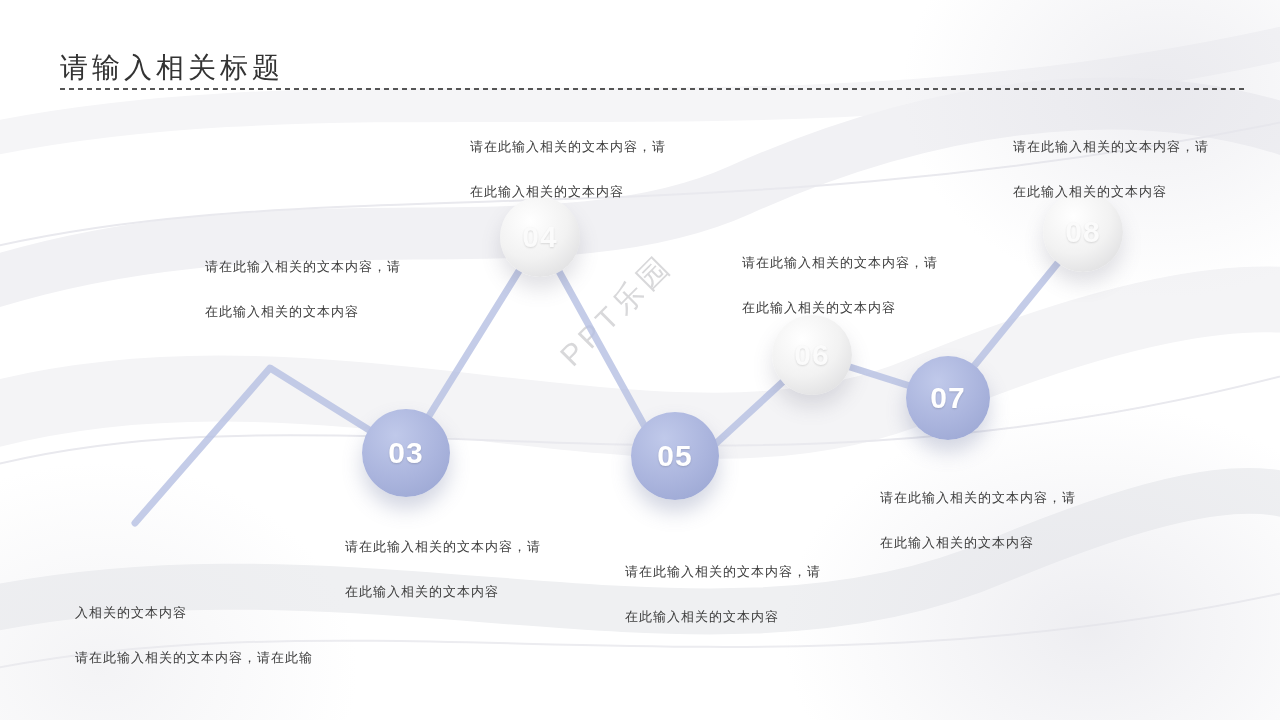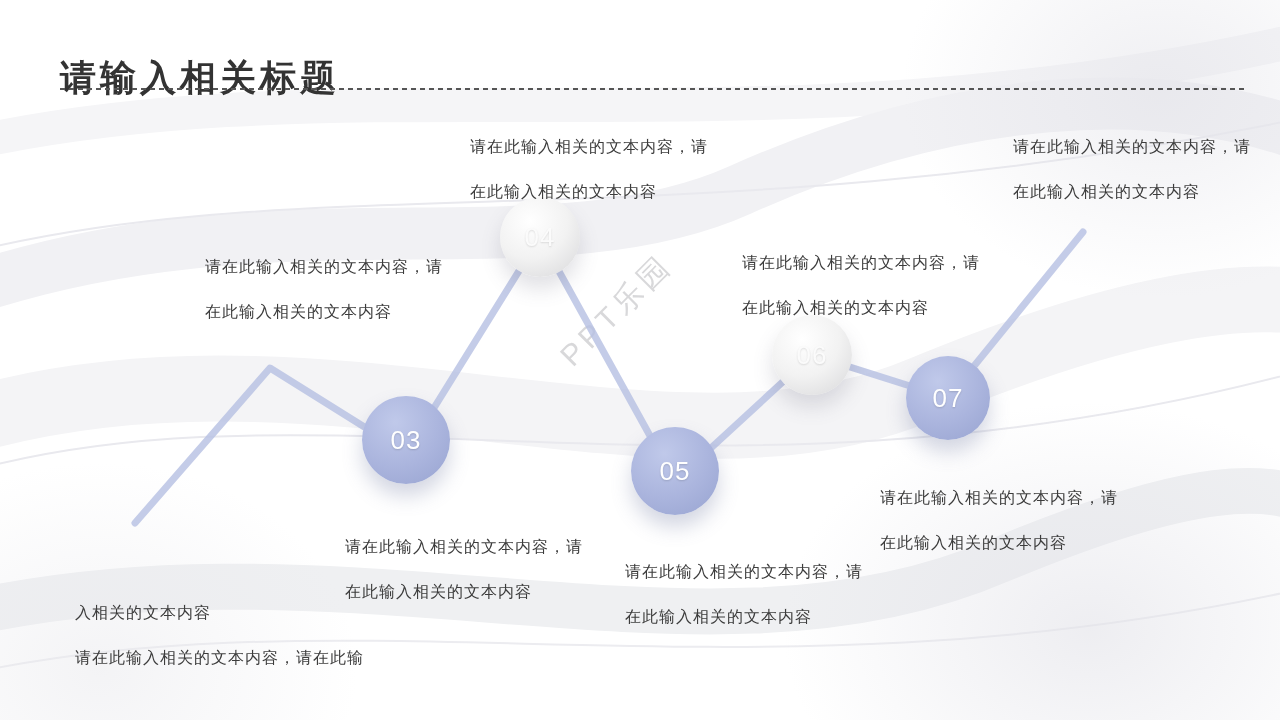--- a/index.html
+++ b/index.html
@@ -17,21 +17,21 @@
     background:radial-gradient(ellipse at center,rgba(226,226,232,0.55),rgba(255,255,255,0) 70%);}
   .bg-glow.br{right:-120px;bottom:-140px;width:620px;height:460px;
     background:radial-gradient(ellipse at center,rgba(226,226,232,0.6),rgba(255,255,255,0) 70%);}
   .bg-glow.bl{left:-160px;bottom:-160px;width:520px;height:420px;
     background:radial-gradient(ellipse at center,rgba(232,232,236,0.5),rgba(255,255,255,0) 70%);}
 
   
   .title{
     position:absolute;left:60px;top:30px;z-index:5;
     font-family:"DejaVu Serif","Liberation Serif",serif;
-    font-size:36px;font-weight:bold;letter-spacing:4px;
+    font-size:28px;font-weight:normal;letter-spacing:4px;
     color:#333333;
   }
   .title-divider{
     position:absolute;left:60px;top:88px;z-index:5;
     width:1185px;height:2px;
     background:repeating-linear-gradient(to right,#555 0 5px,transparent 5px 9px);
   }
 
   
   .watermark{
@@ -45,39 +45,39 @@
   
   .connector-svg{position:absolute;inset:0;z-index:2;}
 
   
   .node{
     position:absolute;z-index:3;
     border-radius:50%;
     display:flex;align-items:center;justify-content:center;
   }
   .node .num{
-    font-size:26px;font-weight:400;letter-spacing:1px;
+    font-size:30px;font-weight:700;letter-spacing:1px;
     color:#ffffff;
     text-shadow:0 1px 2px rgba(0,0,0,0.15);
   }
   .node.lavender{
     background:radial-gradient(circle at 38% 30%,#c0c9ea 0%,#aab4dd 55%,#97a3d0 100%);
     box-shadow:0 12px 20px rgba(110,120,160,0.30);
   }
   .node.white{
     background:radial-gradient(circle at 38% 30%,#ffffff 0%,#f2f2f2 50%,#d7d7d9 100%);
     box-shadow:0 12px 20px rgba(90,90,110,0.18);
   }
   .node.white .num{color:#fbfbfb;text-shadow:0 1px 2px rgba(0,0,0,0.12);}
 
   
   .step-text{
     position:absolute;z-index:4;
     color:#3c3c3c;
-    font-size:16px;letter-spacing:1px;
+    font-size:13px;letter-spacing:1px;
   }
   .step-text .line{height:45px;line-height:45px;white-space:nowrap;}
 </style>
 </head>
 <body>
 
 <div class="slide">
 
   <svg class="bg-svg" width="1280" height="720" viewBox="0 0 1280 720" fill="none">
     <path d="M-60,150 C350,50 780,170 1340,30" stroke="#f5f5f7" stroke-width="34" fill="none"></path>
@@ -94,34 +94,37 @@
 
   <div class="watermark">PPT乐园</div>
 
   <h1 class="title">请输入相关标题</h1>
   <div class="title-divider"></div>
 
   <svg class="connector-svg" width="1280" height="720" viewBox="0 0 1280 720" fill="none">
     <polyline points="135,523 270,368 406,453 540,237 675,481 812,355 948,398 1083,232" stroke="#b5bfe2" stroke-width="7" stroke-opacity="0.8" stroke-linejoin="round" stroke-linecap="round" fill="none"></polyline>
   </svg>
 
-  <div class="node lavender" style="left:362px;top:396px;width:88px;height:88px;">
+  <div class="node lavender" style="left:362px;top:409px;width:88px;height:88px;">
     <span class="num">03</span>
   </div>
   <div class="node white" style="left:500px;top:197px;width:80px;height:80px;">
     <span class="num">04</span>
   </div>
-  <div class="node lavender" style="left:631px;top:427px;width:88px;height:88px;">
+  <div class="node lavender" style="left:631px;top:412px;width:88px;height:88px;">
     <span class="num">05</span>
   </div>
   <div class="node white" style="left:772px;top:315px;width:80px;height:80px;text-align:center;">
     <span class="num">06</span>
   </div>
   <div class="node lavender" style="left:906px;top:356px;width:84px;height:84px;">
     <span class="num">07</span>
+  </div>
+  <div class="node white" style="left:1043px;top:192px;width:80px;height:80px;">
+    <span class="num">08</span>
   </div>
 
   <div class="step-text" style="left:75px;top:590px;">
     <div class="line">入相关的文本内容</div>
     <div class="line">请在此输入相关的文本内容，请在此输</div>
   </div>
   <div class="step-text" style="left:205px;top:244px;">
     <div class="line">请在此输入相关的文本内容，请</div>
     <div class="line">在此输入相关的文本内容</div>
   </div>

